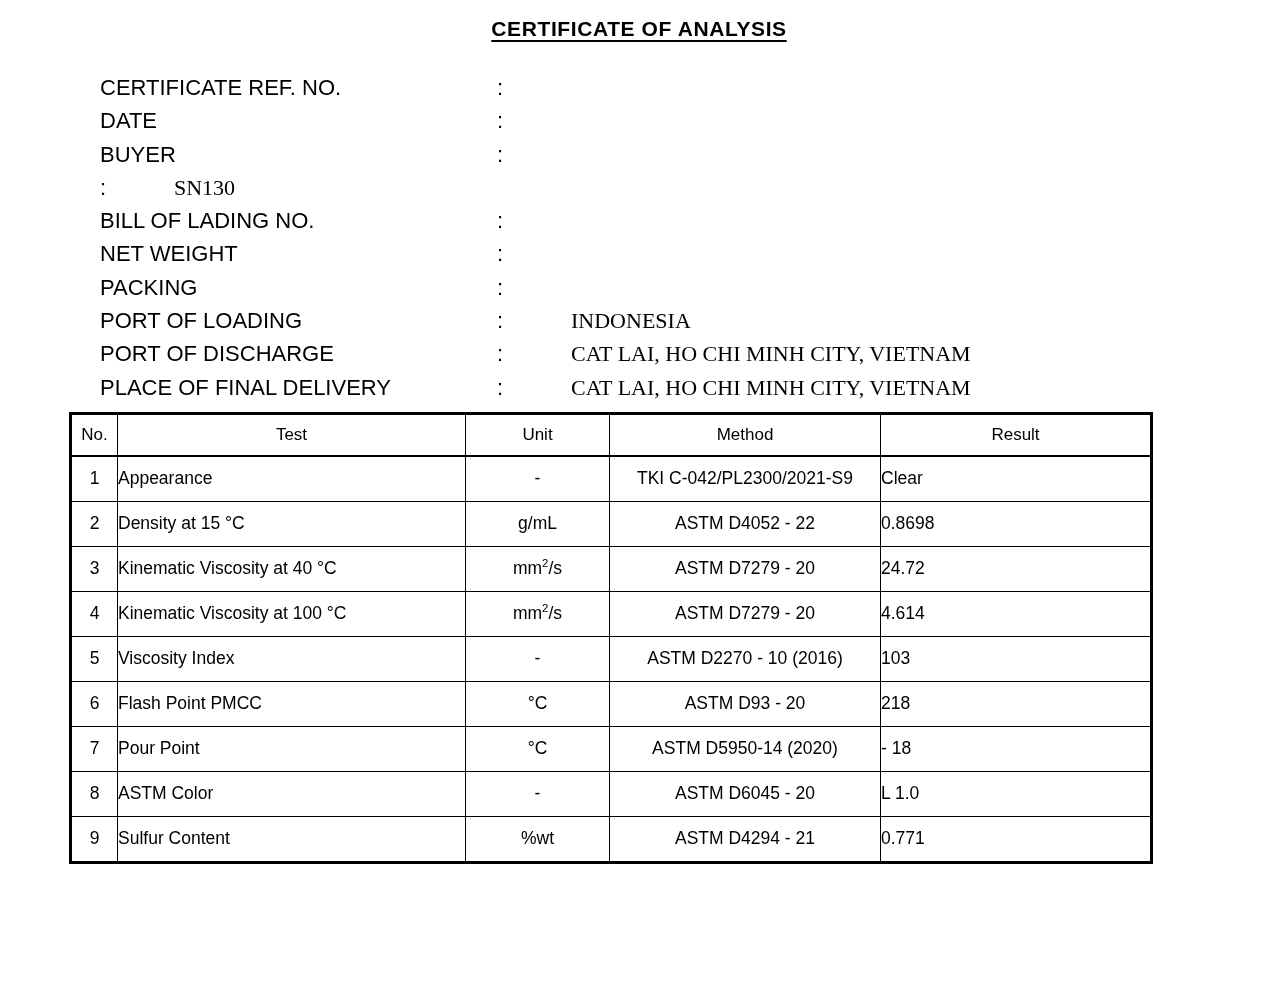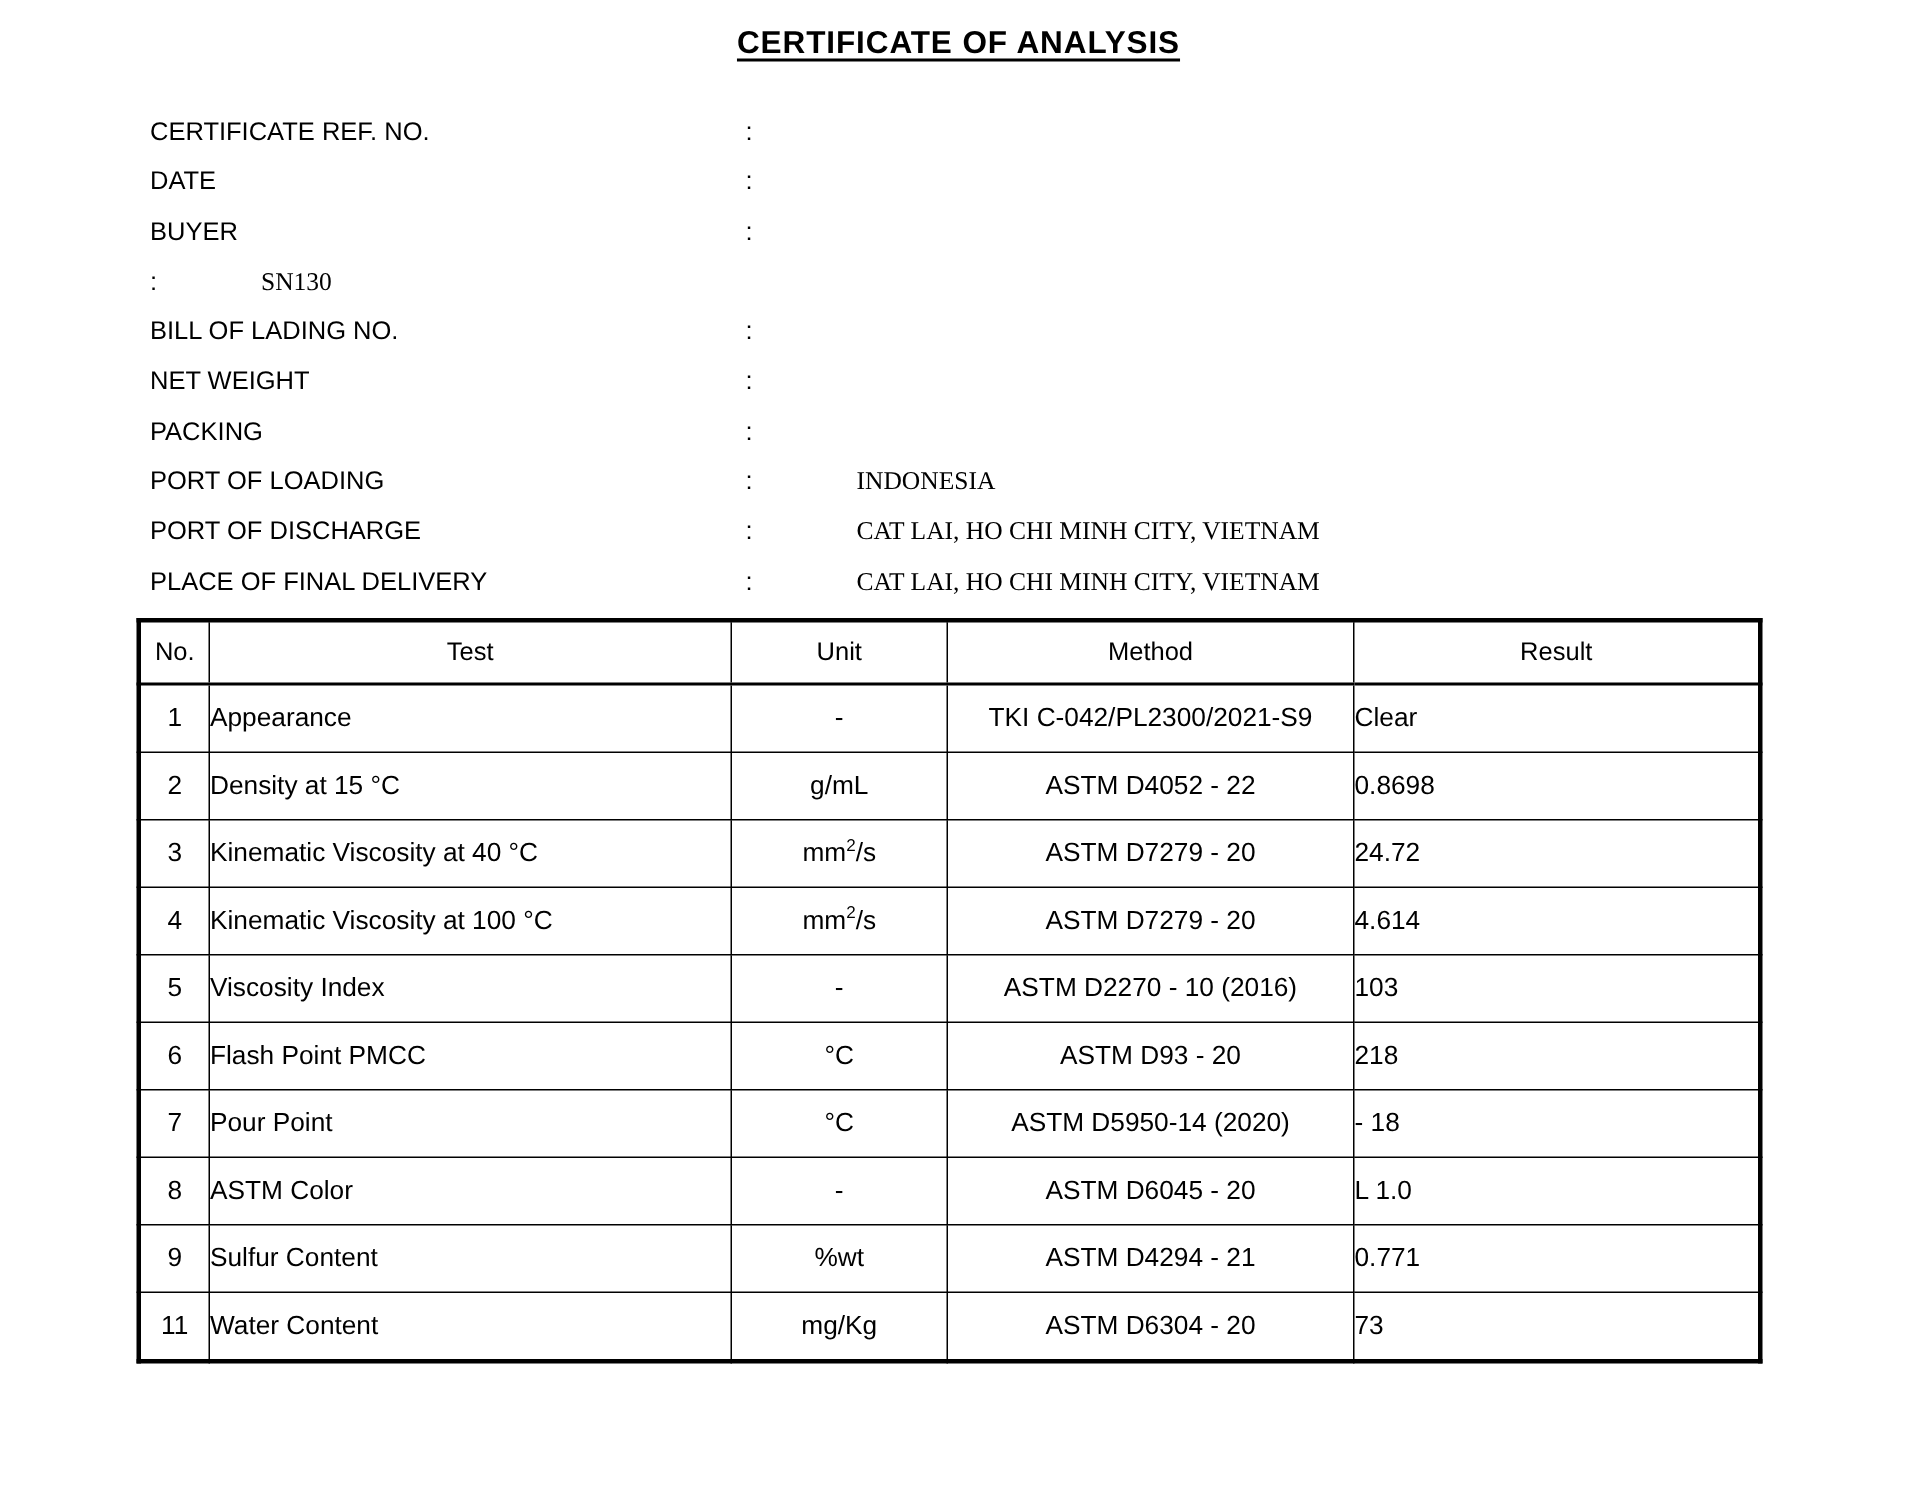--- a/index.html
+++ b/index.html
@@ -29,41 +29,41 @@
 
   
   .header-block {
     margin-top: 30px;
     padding-left: 100px;
   }
   .hrow {
     display: flex;
     align-items: baseline;
     height: 33.3px;
-    font-size: 17px;
+    font-size: 22px;
     line-height: 33.3px;
   }
   .hlabel {
     width: 397px;
     flex: 0 0 397px;
     white-space: nowrap;
   }
   .hcolon {
     width: 74px;
     flex: 0 0 74px;
   }
   .hvalue {
     white-space: nowrap;
     font-family: Liberation Serif, serif;
   }
 
   
   .table-wrap {
     margin-top: 8px;
-    padding-left: 91px;
+    padding-left: 69px;
     padding-right: 90px;
   }
   table.results {
     border-collapse: collapse;
     width: 1081px;
     table-layout: fixed;
     border: 3px solid #000;
   }
   table.results col.c-no    { width: 47px; }
   table.results col.c-test  { width: 348px; }
@@ -228,22 +228,15 @@
           <td class="meth">ASTM D6045 - 20</td>
           <td class="res">L 1.0</td>
         </tr>
         <tr>
           <td class="no">9</td>
           <td class="test">Sulfur Content</td>
           <td class="unit">%wt</td>
           <td class="meth">ASTM D4294 - 21</td>
           <td class="res">0.771</td>
         </tr>
-        <tr>
-          <td class="no">11</td>
-          <td class="test">Water Content</td>
-          <td class="unit">mg/Kg</td>
-          <td class="meth">ASTM D6304 - 20</td>
-          <td class="res">73</td>
-        </tr>
       </tbody>
   </table>
 </div>
 
 </body></html>

